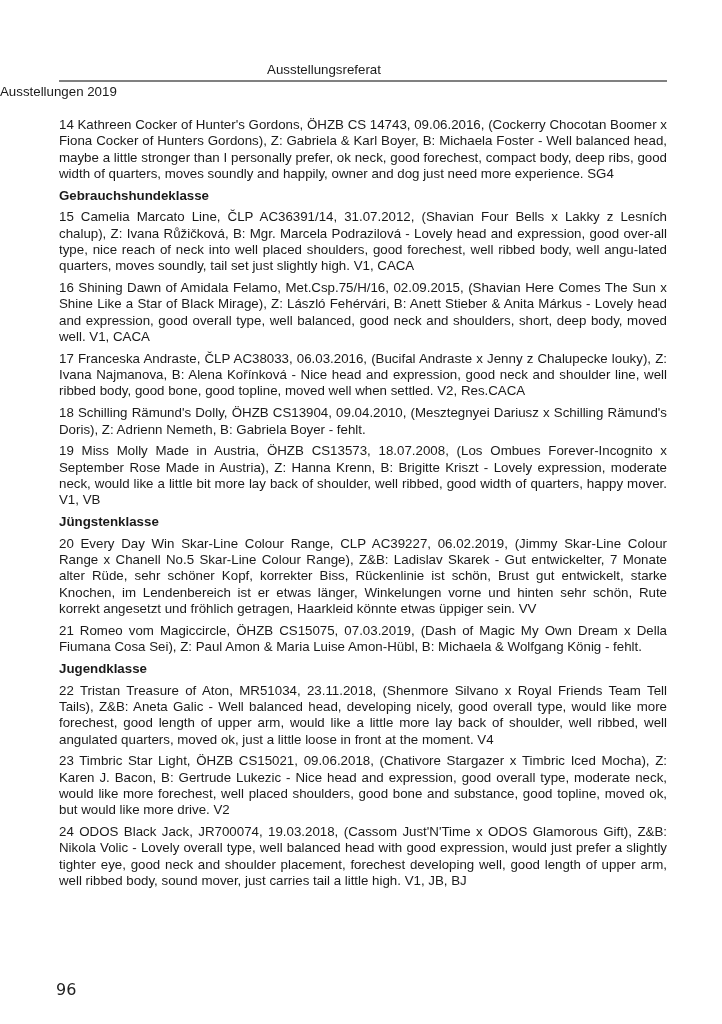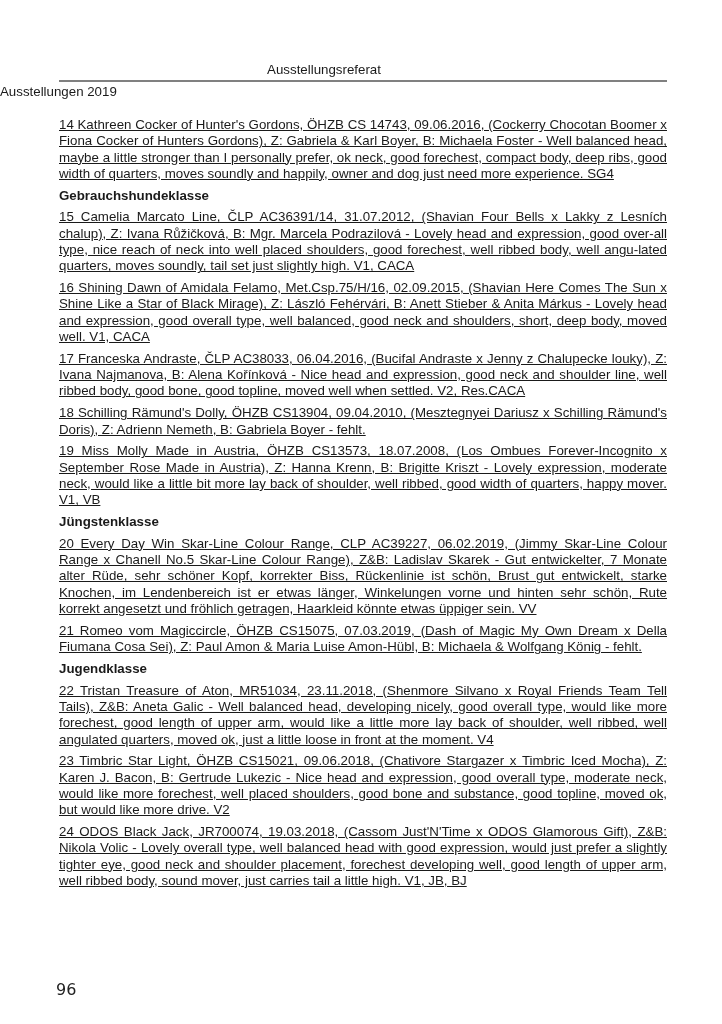--- a/index.html
+++ b/index.html
@@ -4,39 +4,39 @@
 <style>
   html, body { margin: 0; padding: 0; background: #ffffff; }
   body { width: 722px; height: 1024px; position: relative; overflow: hidden;
          font-family: "Liberation Sans", sans-serif; color: #1a1a1a; }
   .header-top { position: absolute; left: 0; width: 648px; top: 62px; text-align: center;
                 font-size: 13.3px; line-height: 16px; }
   .header-rule { position: absolute; left: 59px; width: 608px; top: 80px; height: 2px; background: #808080; }
   .header-sub { position: absolute; left: 0; width: 722px; top: 84px; text-align: left;
                 font-size: 13.3px; line-height: 16px; }
   .content { position: absolute; left: 59px; width: 608px; top: 117px; font-size: 13.3px; line-height: 16.3px; }
-  .entry { text-align: justify; margin: 0 0 5.5px 0; hyphens: none; text-decoration: underline; }
+  .entry { text-align: justify; margin: 0 0 5.5px 0; hyphens: none; }
   .class-heading { font-weight: bold; margin: 0 0 5.5px 0; }
   .section-heading { font-weight: bold; text-decoration: underline; margin: 0 0 5.5px 0; }
   .page-number { position: absolute; left: 56px; top: 980px; font-family: "DejaVu Sans", sans-serif;
                  font-size: 16px; color: #222; }
 </style>
 </head>
 <body>
 
 <div class="header-top">Ausstellungsreferat</div>
 <div class="header-rule"></div>
 <div class="header-sub">Ausstellungen 2019</div>
 
 <div class="content">
   <p class="entry">14 Kathreen Cocker of Hunter's Gordons, ÖHZB CS 14743, 09.06.2016, (Cockerry Chocotan Boomer x Fiona Cocker of Hunters Gordons), Z: Gabriela &amp; Karl Boyer, B: Michaela Foster - Well balanced head, maybe a little stronger than I personally prefer, ok neck, good forechest, compact body, deep ribs, good width of quarters, moves soundly and happily, owner and dog just need more experience. SG4</p>
   <p class="class-heading">Gebrauchshundeklasse</p>
   <p class="entry">15 Camelia Marcato Line, ČLP AC36391/14, 31.07.2012, (Shavian Four Bells x Lakky z Lesních chalup), Z: Ivana Růžičková, B: Mgr. Marcela Podrazilová - Lovely head and expression, good over-all type, nice reach of neck into well placed shoulders, good forechest, well ribbed body, well angu-lated quarters, moves soundly, tail set just slightly high. V1, CACA</p>
   <p class="entry">16 Shining Dawn of Amidala Felamo, Met.Csp.75/H/16, 02.09.2015, (Shavian Here Comes The Sun x Shine Like a Star of Black Mirage), Z: László Fehérvári, B: Anett Stieber &amp; Anita Márkus - Lovely head and expression, good overall type, well balanced, good neck and shoulders, short, deep body, moved well. V1, CACA</p>
-  <p class="entry">17 Franceska Andraste, ČLP AC38033, 06.04.2016, (Bucifal Andraste x Jenny z Chalupecke louky), Z: Ivana Najmanova, B: Alena Kořínková - Nice head and expression, good neck and shoulder line, well ribbed body, good bone, good topline, moved well when settled. V2, Res.CACA</p>
+  <p class="entry">17 Franceska Andraste, ČLP AC38033, 06.03.2016, (Bucifal Andraste x Jenny z Chalupecke louky), Z: Ivana Najmanova, B: Alena Kořínková - Nice head and expression, good neck and shoulder line, well ribbed body, good bone, good topline, moved well when settled. V2, Res.CACA</p>
   <p class="entry">18 Schilling Rämund's Dolly, ÖHZB CS13904, 09.04.2010, (Mesztegnyei Dariusz x Schilling Rämund's Doris), Z: Adrienn Nemeth, B: Gabriela Boyer - fehlt.</p>
   <p class="entry">19 Miss Molly Made in Austria, ÖHZB CS13573, 18.07.2008, (Los Ombues Forever-Incognito x September Rose Made in Austria), Z: Hanna Krenn, B: Brigitte Kriszt - Lovely expression, moderate neck, would like a little bit more lay back of shoulder, well ribbed, good width of quarters, happy mover. V1, VB</p>
   <p class="class-heading">Jüngstenklasse</p>
   <p class="entry">20 Every Day Win Skar-Line Colour Range, CLP AC39227, 06.02.2019, (Jimmy Skar-Line Colour Range x Chanell No.5 Skar-Line Colour Range), Z&amp;B: Ladislav Skarek - Gut entwickelter, 7 Monate alter Rüde, sehr schöner Kopf, korrekter Biss, Rückenlinie ist schön, Brust gut entwickelt, starke Knochen, im Lendenbereich ist er etwas länger, Winkelungen vorne und hinten sehr schön, Rute korrekt angesetzt und fröhlich getragen, Haarkleid könnte etwas üppiger sein. VV</p>
   <p class="entry">21 Romeo vom Magiccircle, ÖHZB CS15075, 07.03.2019, (Dash of Magic My Own Dream x Della Fiumana Cosa Sei), Z: Paul Amon &amp; Maria Luise Amon-Hübl, B: Michaela &amp; Wolfgang König - fehlt.</p>
   <p class="class-heading">Jugendklasse</p>
   <p class="entry">22 Tristan Treasure of Aton, MR51034, 23.11.2018, (Shenmore Silvano x Royal Friends Team Tell Tails), Z&amp;B: Aneta Galic - Well balanced head, developing nicely, good overall type, would like more forechest, good length of upper arm, would like a little more lay back of shoulder, well ribbed, well angulated quarters, moved ok, just a little loose in front at the moment. V4</p>
   <p class="entry">23 Timbric Star Light, ÖHZB CS15021, 09.06.2018, (Chativore Stargazer x Timbric Iced Mocha), Z: Karen J. Bacon, B: Gertrude Lukezic - Nice head and expression, good overall type, moderate neck, would like more forechest, well placed shoulders, good bone and substance, good topline, moved ok, but would like more drive. V2</p>
   <p class="entry">24 ODOS Black Jack, JR700074, 19.03.2018, (Cassom Just'N'Time x ODOS Glamorous Gift), Z&amp;B: Nikola Volic - Lovely overall type, well balanced head with good expression, would just prefer a slightly tighter eye, good neck and shoulder placement, forechest developing well, good length of upper arm, well ribbed body, sound mover, just carries tail a little high. V1, JB, BJ</p>
 </div>

